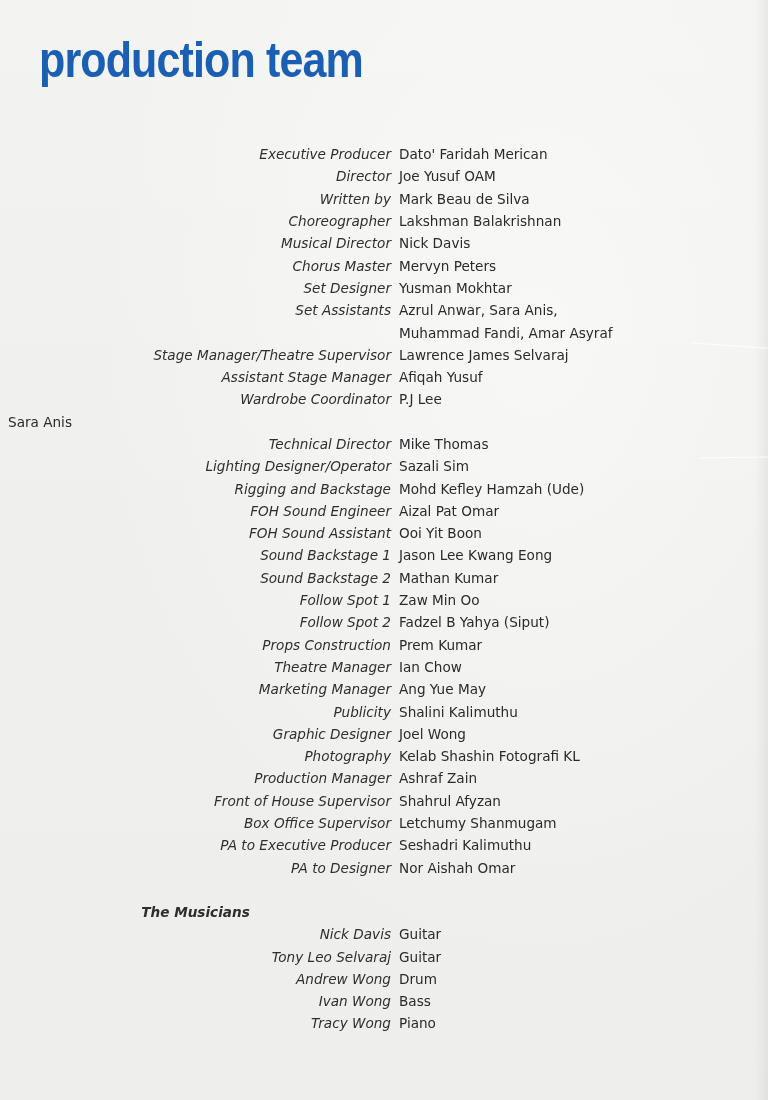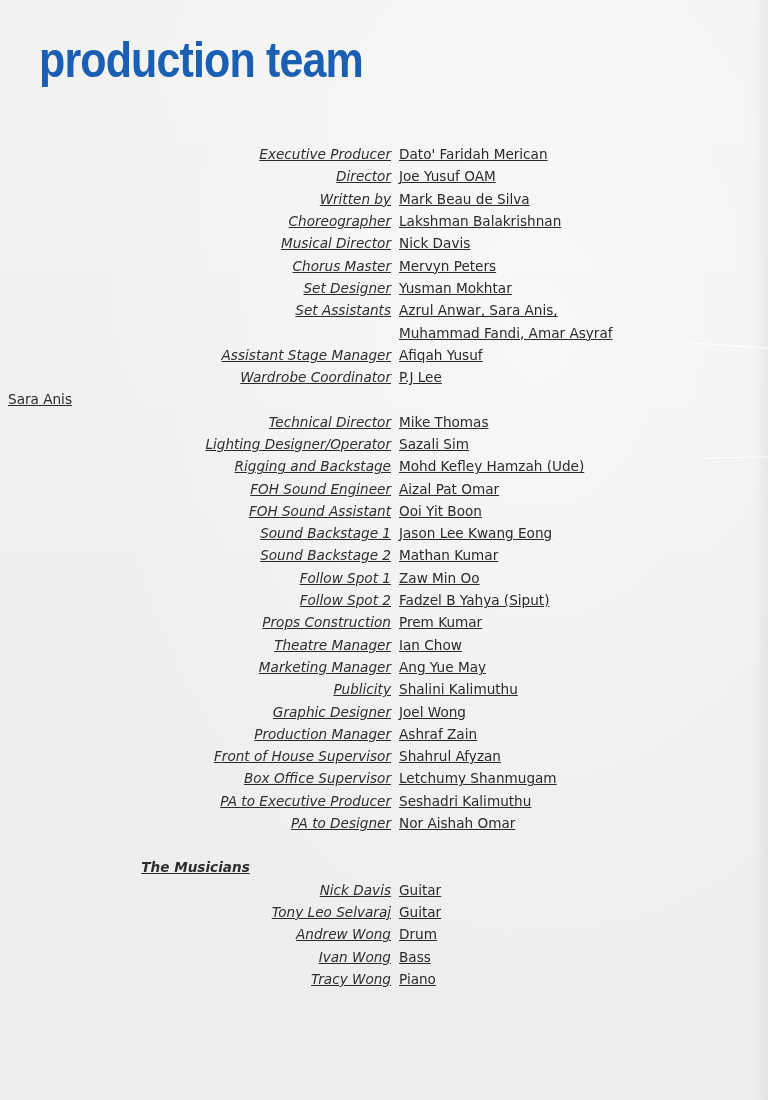--- a/index.html
+++ b/index.html
@@ -47,21 +47,20 @@
       color: #1a5fb4;
       transform: scaleX(0.86);
       transform-origin: left top;
       line-height: 60px;
     }
     .credits {
       position: absolute;
       left: 0;
       top: 143px;
       width: 716px;
-      text-decoration: underline;
     }
     .row {
       display: flex;
       height: 22.3px;
       align-items: center;
       font-size: 13.6px;
       line-height: 22px;
     }
     .role {
       width: 391px;
@@ -126,20 +125,24 @@
         </div>
         <div class="row">
           <span class="role">Set Assistants</span>
           <span class="name">Azrul Anwar, Sara Anis,</span>
         </div>
         <div class="row">
           <span class="role"></span>
           <span class="name">Muhammad Fandi, Amar Asyraf</span>
         </div>
         <div class="row">
+          <span class="role">Stage Manager/Theatre Supervisor</span>
+          <span class="name">Lawrence James Selvaraj</span>
+        </div>
+        <div class="row">
           <span class="role">Assistant Stage Manager</span>
           <span class="name">Afiqah Yusuf</span>
         </div>
         <div class="row">
           <span class="role">Wardrobe Coordinator</span>
           <span class="name">P.J Lee</span>
         </div>
         <div class="row">
           <span class="name">Sara Anis</span>
         </div>
@@ -191,20 +194,24 @@
           <span class="role">Marketing Manager</span>
           <span class="name">Ang Yue May</span>
         </div>
         <div class="row">
           <span class="role">Publicity</span>
           <span class="name">Shalini Kalimuthu</span>
         </div>
         <div class="row">
           <span class="role">Graphic Designer</span>
           <span class="name">Joel Wong</span>
+        </div>
+        <div class="row">
+          <span class="role">Photography</span>
+          <span class="name">Kelab Shashin Fotografi KL</span>
         </div>
         <div class="row">
           <span class="role">Production Manager</span>
           <span class="name">Ashraf Zain</span>
         </div>
         <div class="row">
           <span class="role">Front of House Supervisor</span>
           <span class="name">Shahrul Afyzan</span>
         </div>
         <div class="row">

